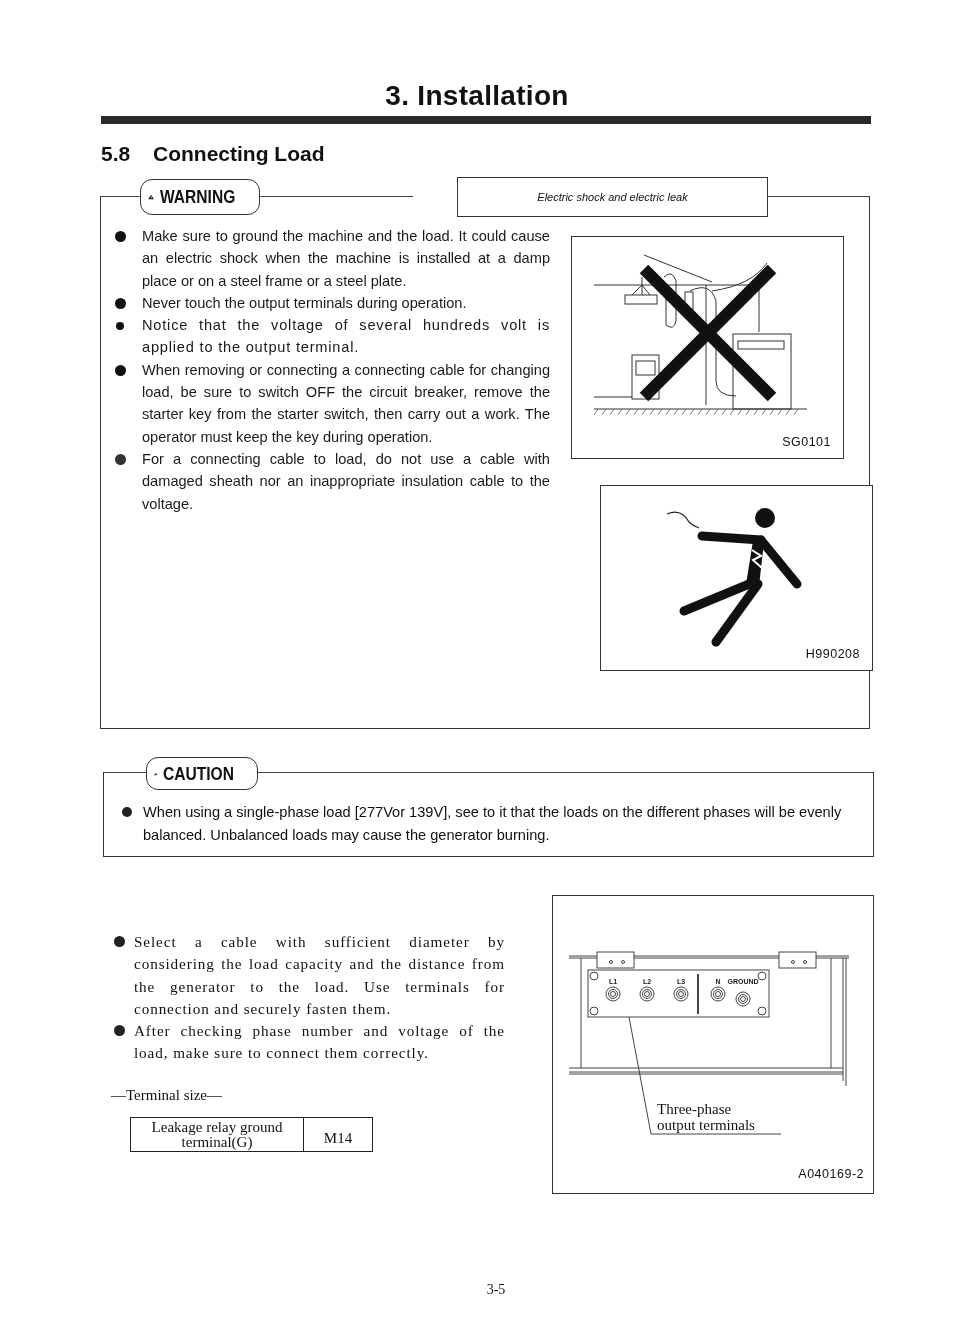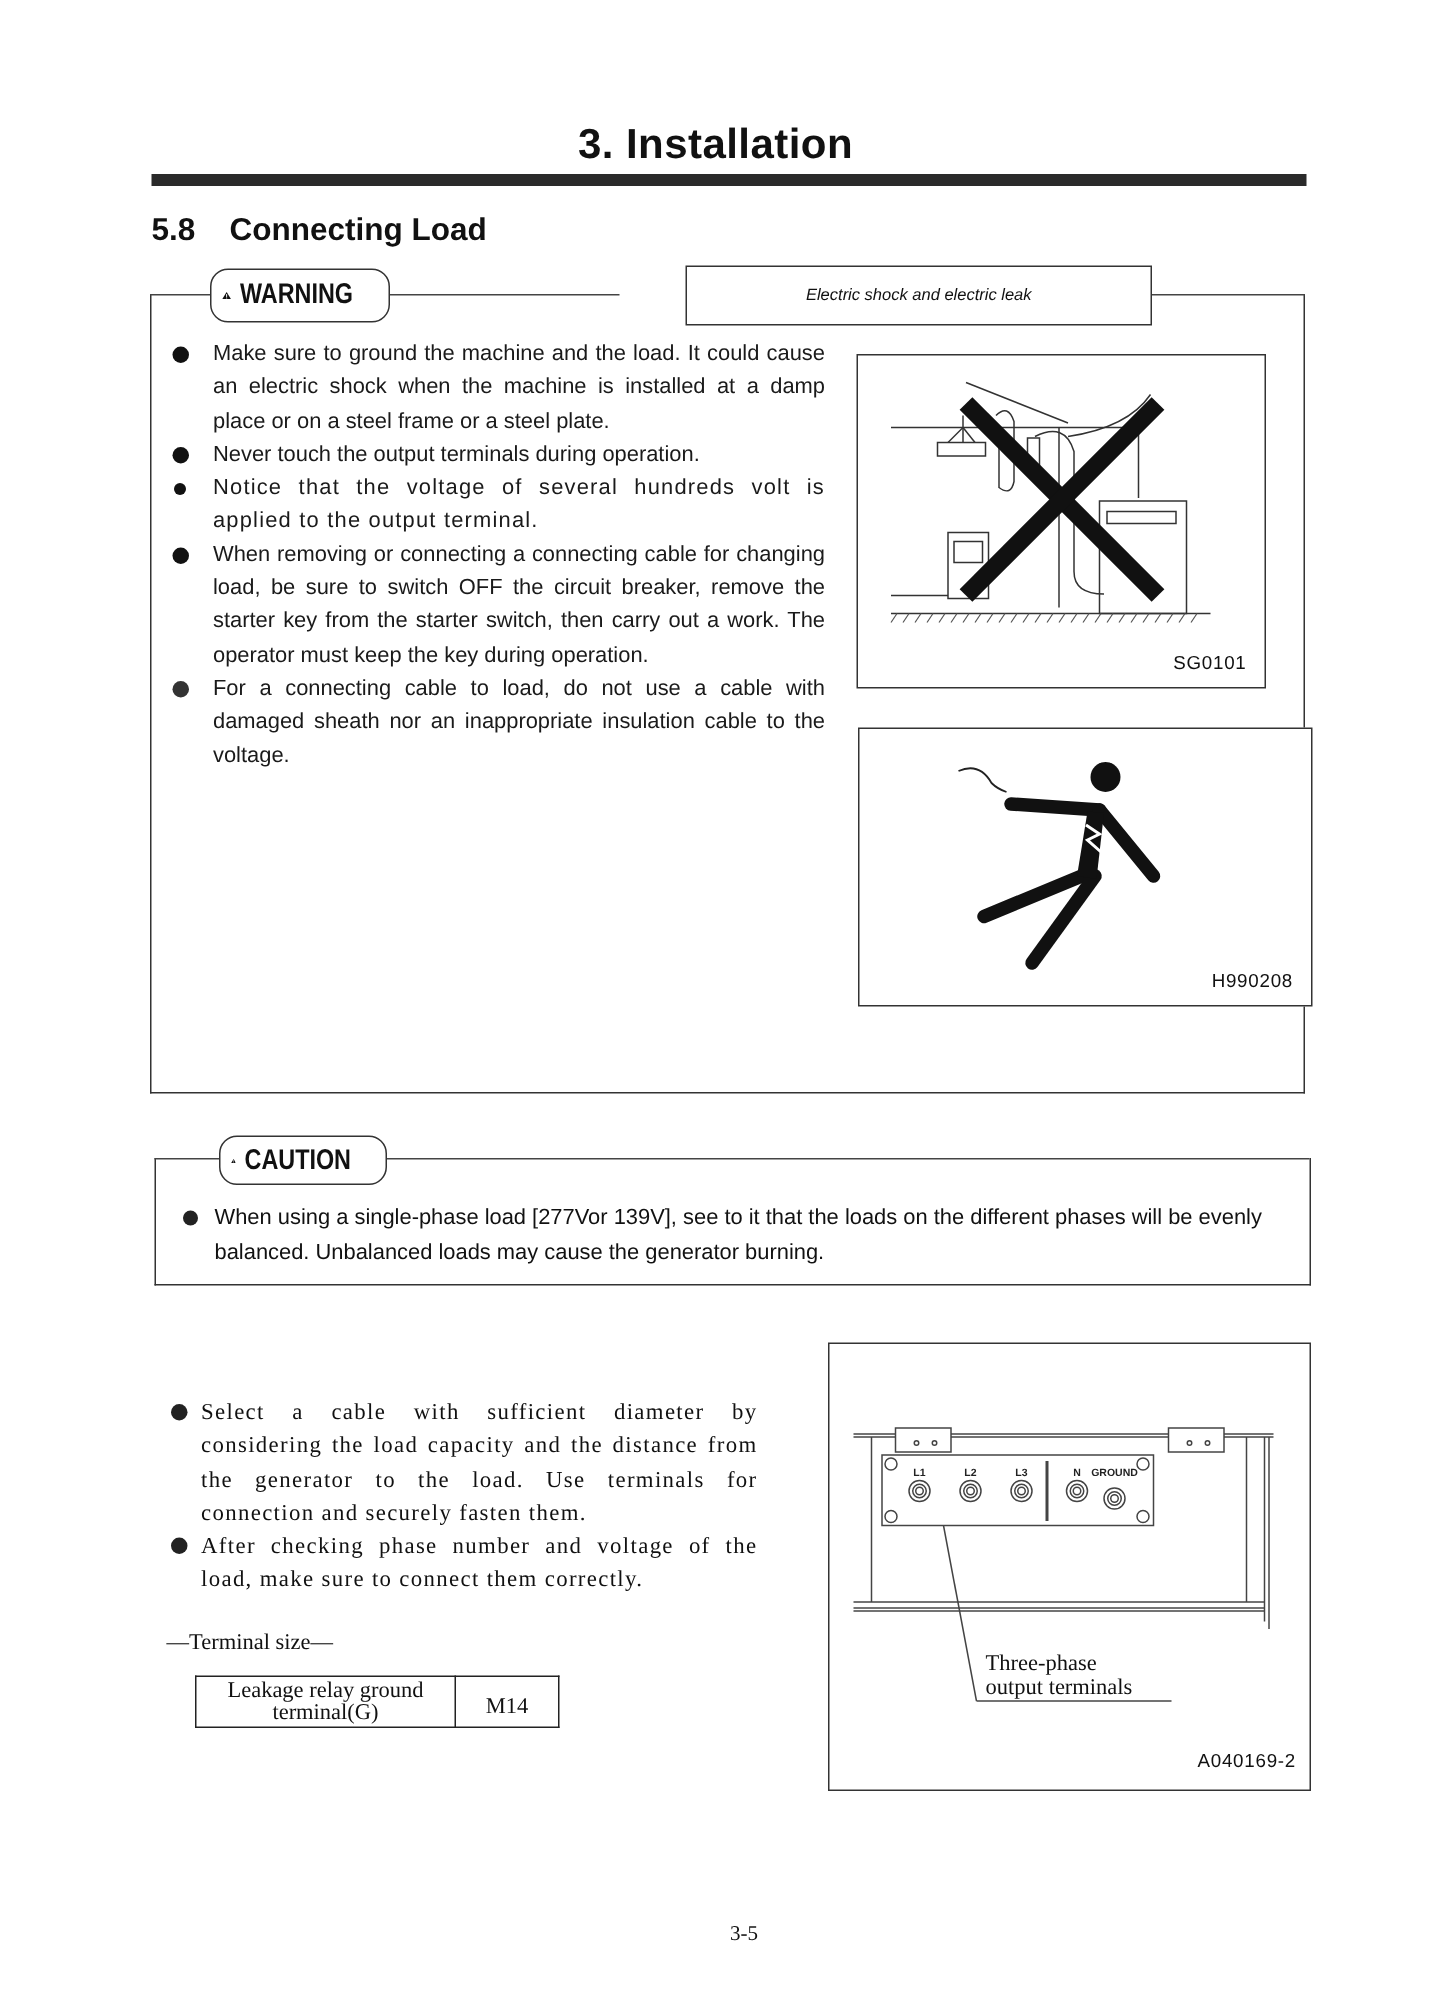--- a/index.html
+++ b/index.html
@@ -22,21 +22,21 @@
   .caution-badge { left: 146px; top: 757px; height: 31px; width: 96px; }
   .hazard-title { left: 413px; top: 177px; width: 309px; height: 38px; border: 1.5px solid #333; background: #fff; display: flex; align-items: center; justify-content: center; font-size: 11px; font-weight: normal; font-style: italic; margin-left: 44px; }
 
   .wlist { left: 113px; top: 225px; width: 437px; font-size: 14.6px; line-height: 22.3px; color: #1a1a1a; }
   .wlist .item { position: relative; padding-left: 29px; text-align: justify; }
   .wlist .bullet { position: absolute; left: 2px; top: 6px; width: 11px; height: 11px; border-radius: 50%; background: #111; }
   .wlist .sub { padding-left: 29px; text-align: justify; }
 
   .fig-box { border: 1.5px solid #333; background: #fff; }
   .fig1 { left: 571px; top: 236px; width: 271px; height: 221px; }
-  .fig2 { left: 572px; top: 485px; width: 271px; height: 184px; padding-left: 30px; }
+  .fig2 { left: 600px; top: 485px; width: 271px; height: 184px; }
   .fig-code { position: absolute; right: 12px; bottom: 9px; font-size: 12.5px; letter-spacing: 0.5px; }
 
   
   .caution-frame { left: 103px; top: 772px; width: 769px; height: 84px; border: 1.5px solid #333; border-top: none; }
   .caution-line-a { left: 103px; top: 772px; width: 43px; border-top: 1.5px solid #444; }
   .caution-line-b { left: 258px; top: 772px; width: 615px; border-top: 1.5px solid #444; }
   .caution-text { left: 120px; top: 801px; width: 746px; font-size: 14.6px; line-height: 22.5px; }
   .caution-text .bullet { position: absolute; left: 2px; top: 6px; width: 10px; height: 10px; border-radius: 50%; background: #222; }
   .caution-text .body { padding-left: 23px; }
 

